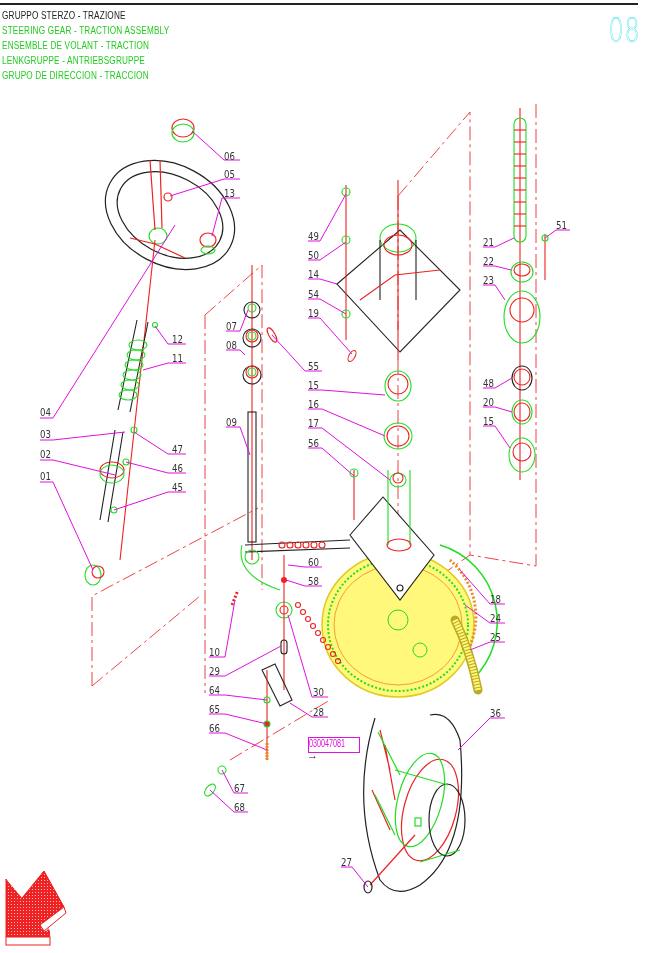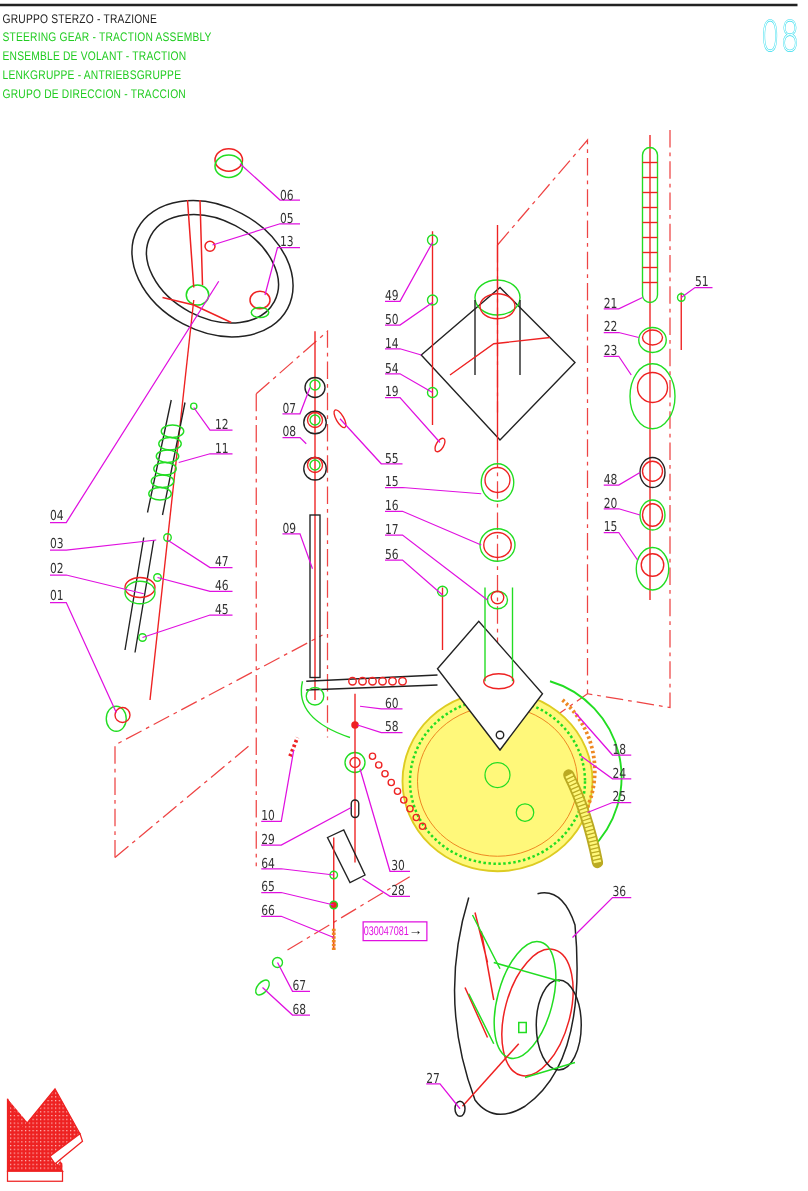--- a/index.html
+++ b/index.html
@@ -7,21 +7,21 @@
   .topline { position:absolute; left:0; top:3px; width:638px; height:2px; background:#222; }
   .title { position:absolute; left:2px; font-size:10px; line-height:12px; letter-spacing:0.2px; transform:scaleX(0.82); transform-origin:left; white-space:nowrap; }
   .t0 { top:10px; color:#222; }
   .t1 { top:25px; color:#22cc22; }
   .t2 { top:40px; color:#22cc22; }
   .t3 { top:55px; color:#22cc22; }
   .t4 { top:70px; color:#22cc22; }
   .pagenum { position:absolute; right:6px; top:10px; font-size:34px; font-weight:300; color:#33ddee; transform:scaleX(0.7); transform-origin:right; letter-spacing:1px; font-family:"DejaVu Sans", sans-serif; -webkit-text-stroke:0.5px #33ddee; color:transparent; }
   svg.drawing { position:absolute; left:0; top:0; }
   .lbl { position:absolute; font-size:11px; color:#333; transform:scaleX(0.78); transform-origin:left; font-family:"DejaVu Sans", sans-serif; }
-  .refbox { position:absolute; left:290px; top:737px; width:50px; height:14px; border:1.5px solid #e010e0; font-size:10px; color:#e010e0; display:flex; align-items:center; }
+  .refbox { position:absolute; left:308px; top:737px; width:50px; height:14px; border:1.5px solid #e010e0; font-size:10px; color:#e010e0; display:flex; align-items:flex-start;flex-direction:column; }
   .refbox span.code { transform:scaleX(0.72); transform-origin:left; display:inline-block; width:38px; white-space:nowrap;}
   .refbox span.arr { color:#111; font-size:11px; margin-left:-2px; }
   .navarrow { position:absolute; left:2px; top:865px; width:66px; height:82px; cursor:pointer; }
 </style>
 </head>
 <body>
 
 <div class="topline"></div>
 <div class="title t0">GRUPPO STERZO - TRAZIONE</div>
 <div class="title t1">STEERING GEAR - TRACTION ASSEMBLY</div>

